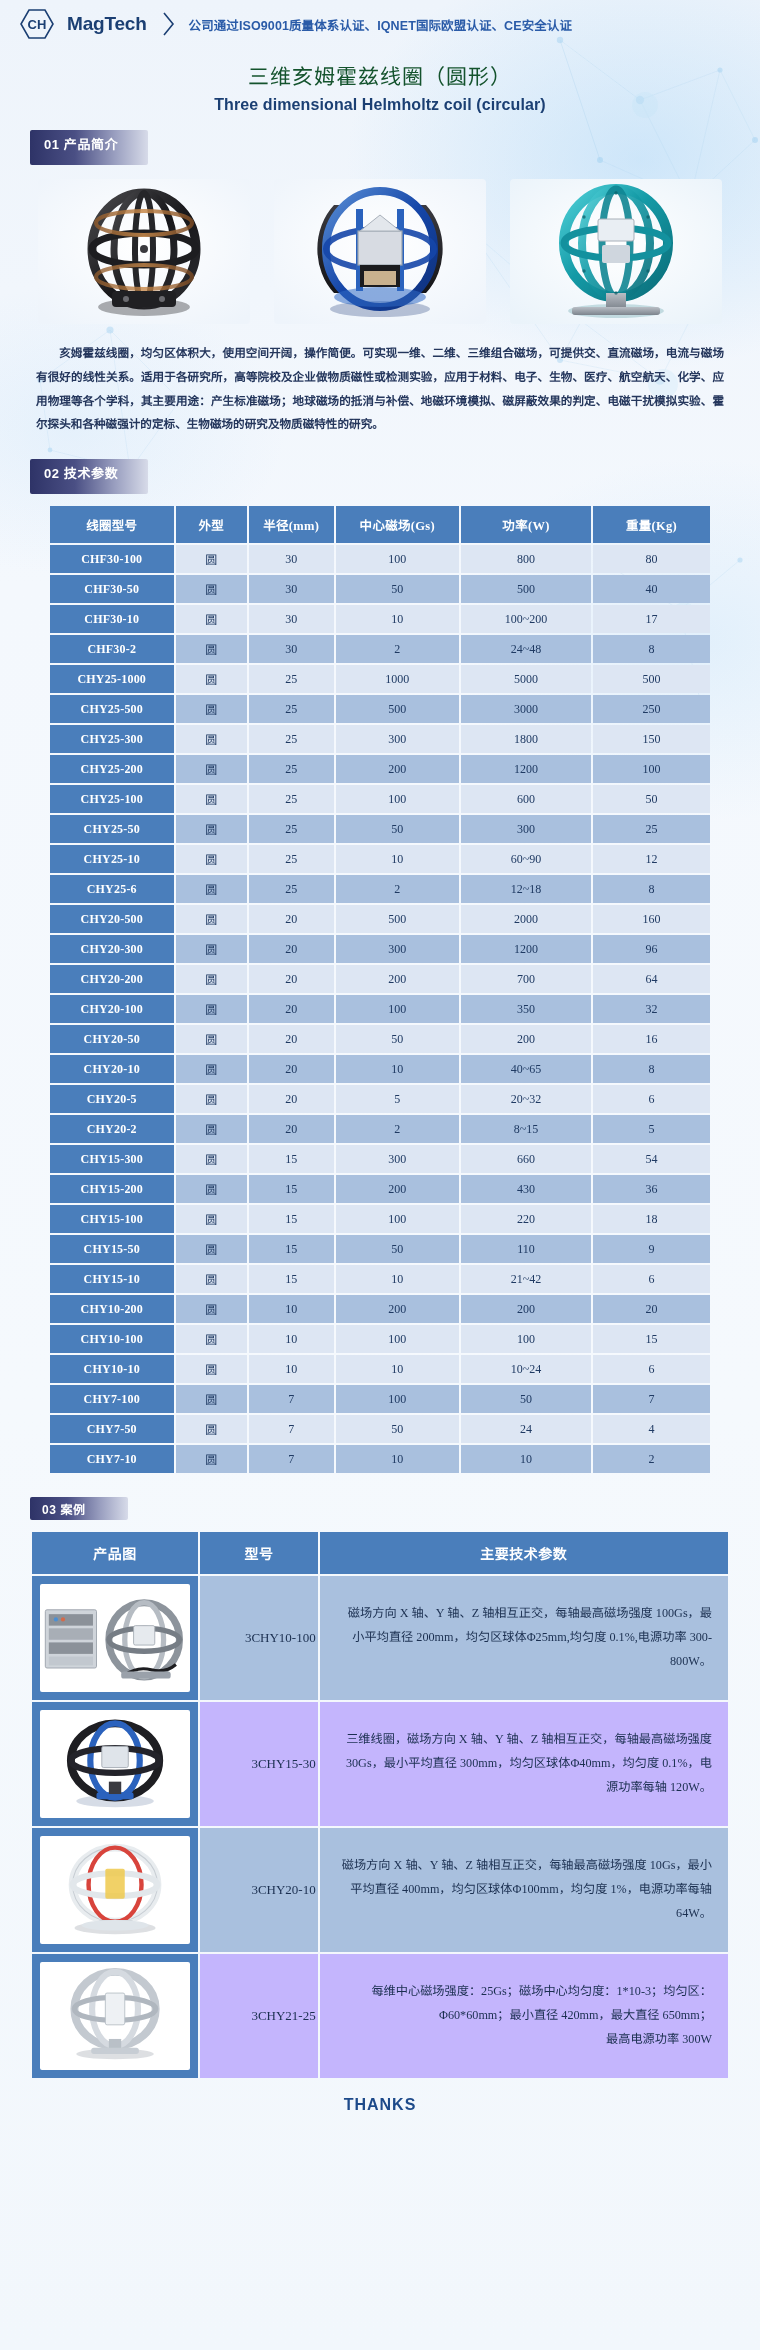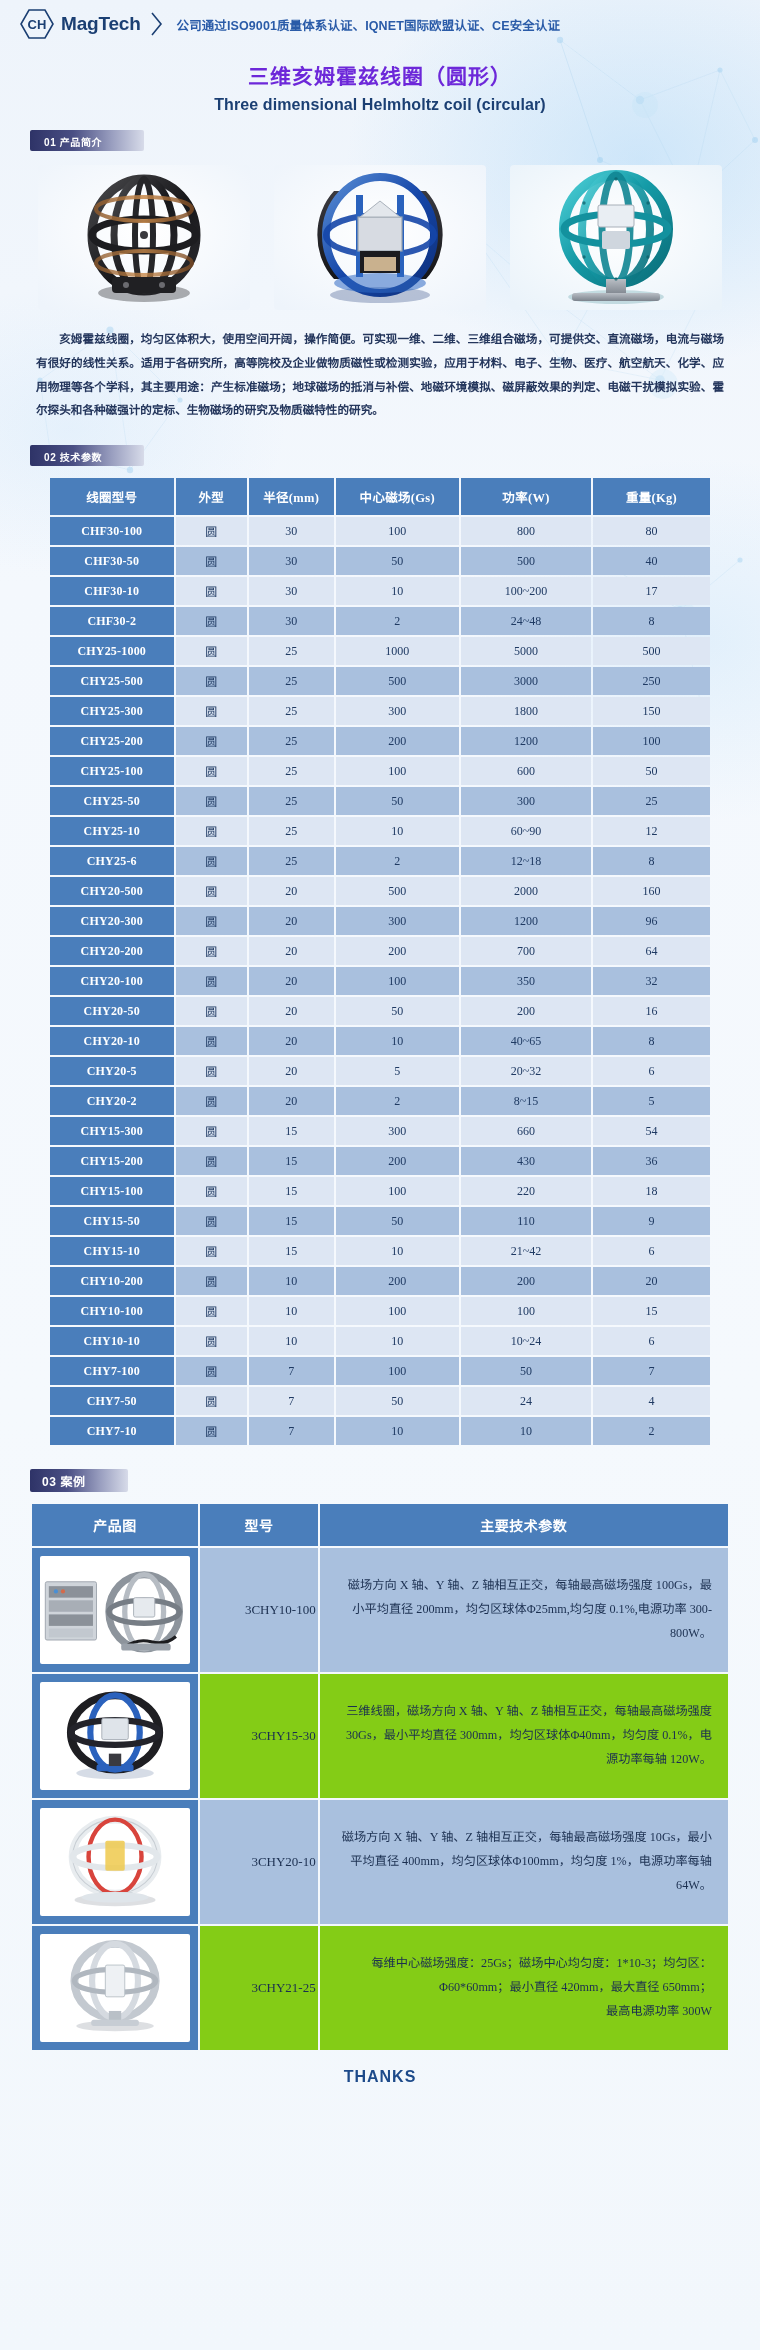--- a/index.html
+++ b/index.html
@@ -30,21 +30,21 @@
   .page { position: relative; z-index: 3; width: 760px; }
 
   
   .header {
     height: 48px;
     display: flex;
     align-items: center;
     padding: 0 0 0 20px;
     position: relative;
   }
-  .logo-wrap { display: flex; align-items: center; gap: 6px; }
+  .logo-wrap { display: flex; align-items: center; gap: 12px; }
   .logo-hex {
     width: 34px; height: 30px; position: relative;
     display: flex; align-items: center; justify-content: center;
   }
   .logo-hex svg { position:absolute; left:0; top:0; }
   .logo-hex span {
     position: relative; z-index: 2;
     font-size: 13px; font-weight: 700; color: #1b3f73; letter-spacing: .2px;
   }
   .logo-text {
@@ -57,36 +57,36 @@
     font-size: 12.5px;
     font-weight: 700;
     color: #2a5ba8;
     letter-spacing: .1px;
     white-space: nowrap;
   }
 
   
   .title-block { text-align: center; padding-top: 12px; }
   .title-cn {
-    font-size: 21px; font-weight: 700; color: #6d28d9;
+    font-size: 21px; font-weight: 400; color: #14532d;
     letter-spacing: 1px;
   }
   .title-en {
     margin-top: 6px;
     font-size: 16px; font-weight: 700; color: #1b3f73;
     letter-spacing: .1px;
   }
 
   
   .section-tag {
     display: inline-block;
     margin-left: 30px;
-    padding: 4px 30px 2px 14px;
+    padding: 4px 30px 12px 14px;
     min-width: 114px;
-    font-size: 10px; font-weight: 700; color: #ffffff;
+    font-size: 13px; font-weight: 700; color: #ffffff;
     background: linear-gradient(90deg, #2e3367 0%, #4a4f84 38%, #9a9fc0 72%, #d7dbe9 100%);
     border-radius: 2px;
     letter-spacing: .6px;
   }
   .section-tag.small { padding: 3px 42px 3px 12px; font-size: 12px; min-width: 96px; }
 
   
   .photos {
     display: flex; justify-content: space-between;
     gap: 10px;
@@ -153,21 +153,21 @@
   }
   table.cases th:nth-child(1) { width: 24%; }
   table.cases th:nth-child(2) { width: 17%; }
   table.cases th:nth-child(3) { width: 59%; }
   table.cases td {
     font-family: "Liberation Serif", "DejaVu Serif", serif;
     color: #1b2f50;
     vertical-align: middle;
   }
   table.cases tr.odd td { background: #a9c0de; }
-  table.cases tr.even td { background: #84cc16; }
+  table.cases tr.even td { background: #c4b5fd; }
   td.case-img { background: #4a7ebb !important; padding: 8px; text-align: center; }
   .case-photo {
     width: 100%; height: 108px; background: #ffffff;
     border-radius: 2px; overflow: hidden; display: block;
   }
   .case-photo svg { display:block; width:100%; height:100%; }
   td.case-model { text-align: right; font-size: 13px; font-weight: 500; padding: 6px 2px; }
   td.case-desc {
     font-size: 12.2px; line-height: 1.95; padding: 10px 16px; text-align: right;
   }

